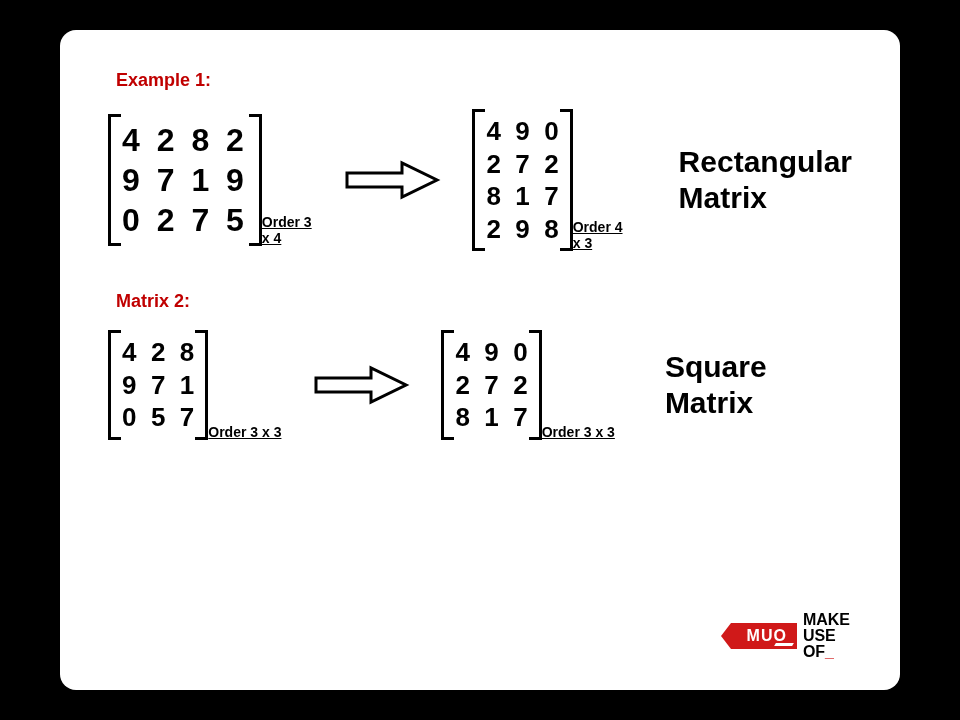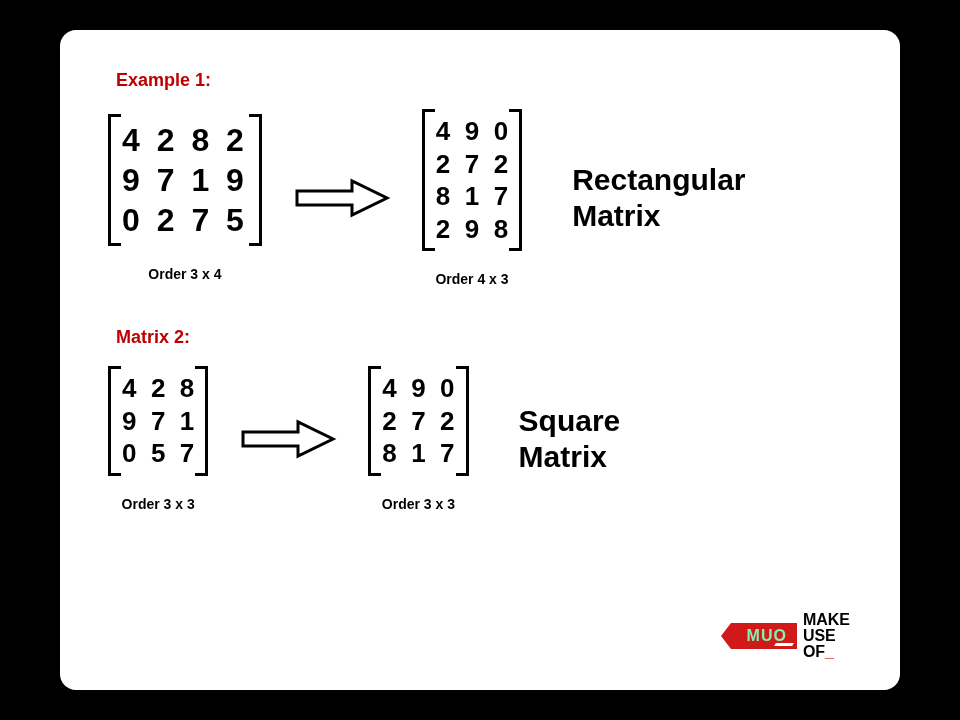--- a/index.html
+++ b/index.html
@@ -27,22 +27,22 @@
     margin-left: 8px;
   }
   .row {
     display: flex;
     align-items: center;
     gap: 30px;
     margin-top: 18px;
   }
   .matrix-block {
     display: flex;
-    flex-direction: column;
-    align-items: center;
+    flex-direction: row;
+    align-items: flex-end;
   }
   .matrix {
     position: relative;
     padding: 6px 14px;
     font-size: 26px;
     font-weight: bold;
     line-height: 1.25;
     text-align: center;
   }
   .matrix.big { font-size: 32px; letter-spacing: 4px; }
@@ -55,41 +55,42 @@
     width: 10px;
     border-top: 3px solid #000;
     border-bottom: 3px solid #000;
   }
   .matrix::before { left: 0; border-left: 3px solid #000; }
   .matrix::after { right: 0; border-right: 3px solid #000; }
   .order {
     font-size: 14px;
     font-weight: bold;
     margin-top: 20px;
+    text-decoration: underline;
   }
   .arrow-wrap { width: 100px; display:flex; justify-content:center; align-items:center; }
   .arrow-svg { width: 100px; height: 40px; }
   .mtype {
     font-size: 30px;
     font-weight: bold;
     line-height: 1.2;
     margin-left: 20px;
   }
   .spacer { height: 40px; }
   .logo {
     position: absolute;
     right: 50px;
     bottom: 30px;
     display: flex;
     align-items: center;
     gap: 6px;
   }
   .logo-badge {
     background: #d01919;
-    color: #86efac;
+    color: #ffffff;
     font-weight: bold;
     font-size: 16px;
     padding: 4px 10px 4px 16px;
     position: relative;
     letter-spacing: 1px;
   }
   .logo-badge::before {
     content:'';
     position:absolute;
     left:-10px; top:0;

